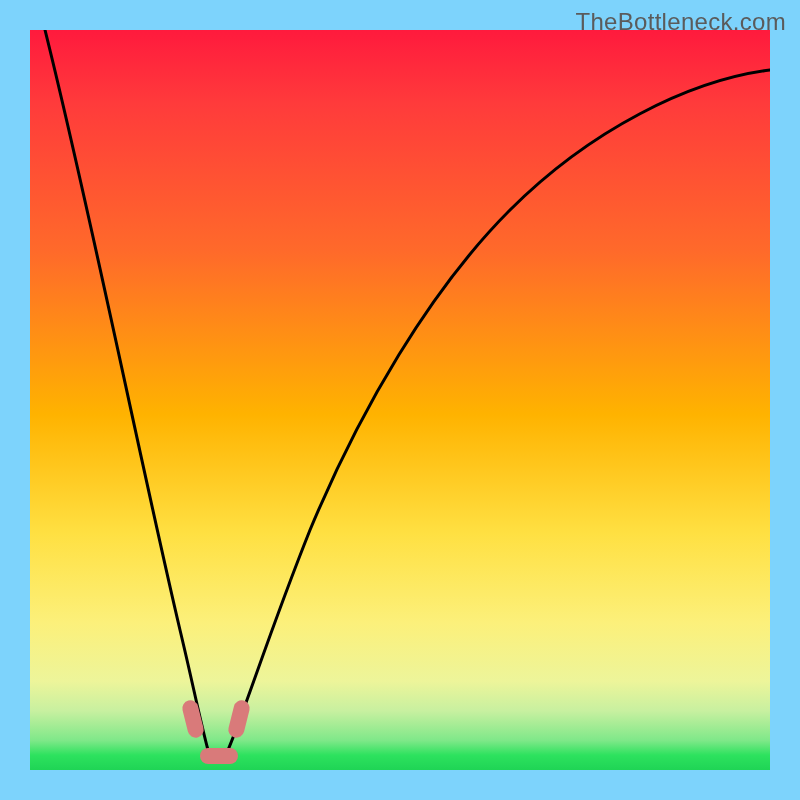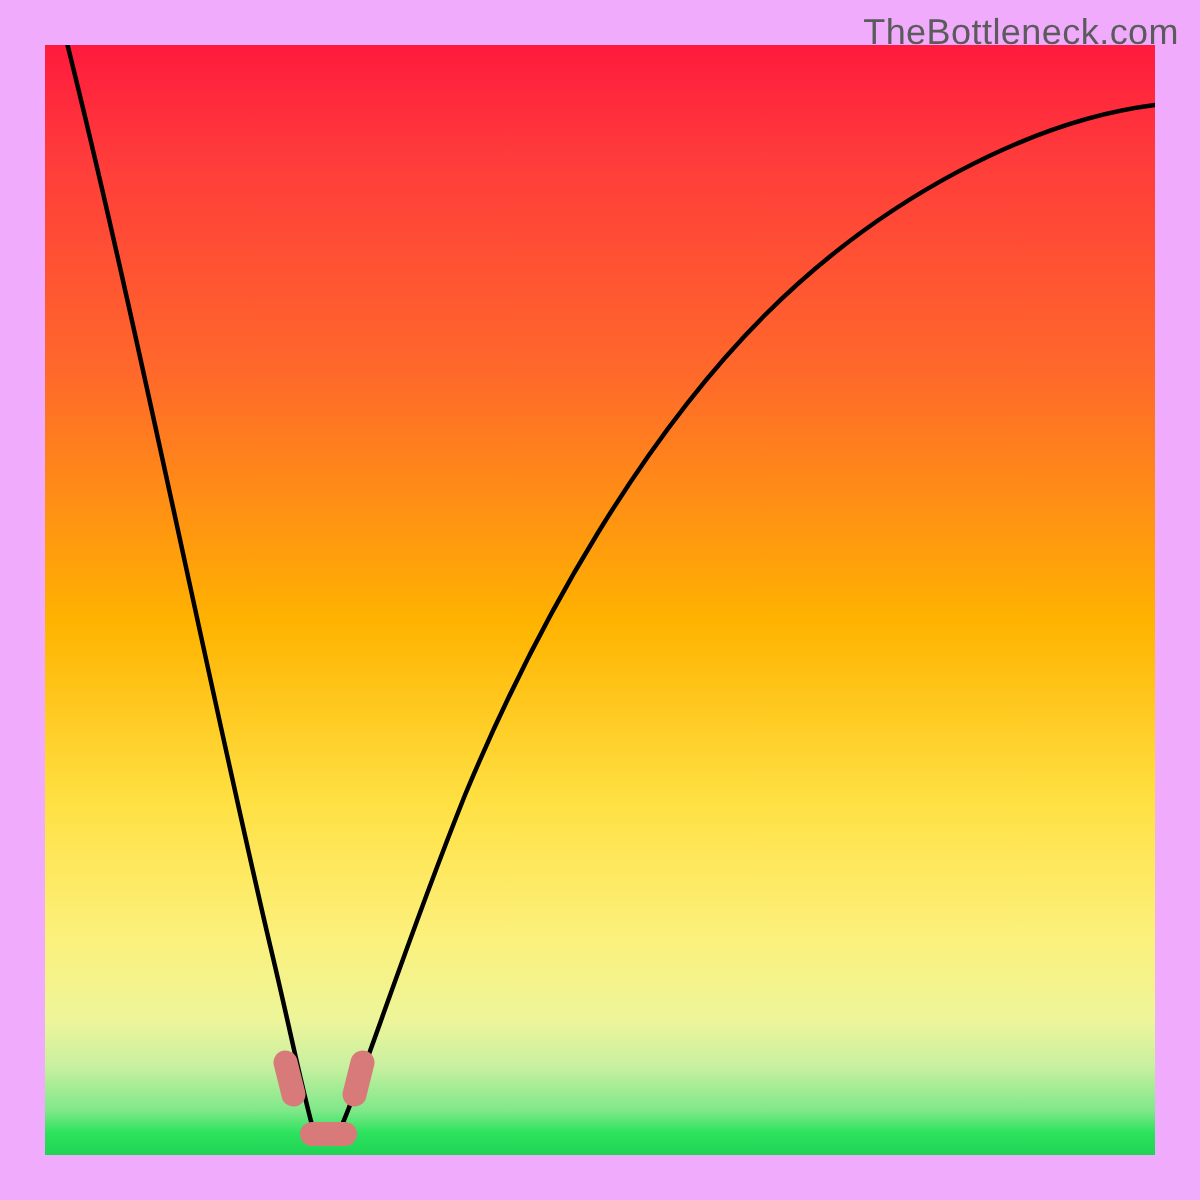--- a/index.html
+++ b/index.html
@@ -7,21 +7,21 @@
     padding: 0;
     width: 800px;
     height: 800px;
     background: #000;
     font-family: Arial, Helvetica, sans-serif;
   }
   .outer {
     position: relative;
     width: 800px;
     height: 800px;
-    background: #f0abfc;
+    background: #7dd3fc;
   }
   .plot-area {
     position: absolute;
     left: 30px;
     top: 30px;
     width: 740px;
     height: 740px;
     
     background: linear-gradient(to bottom,
       #ff1a3d 0%,

